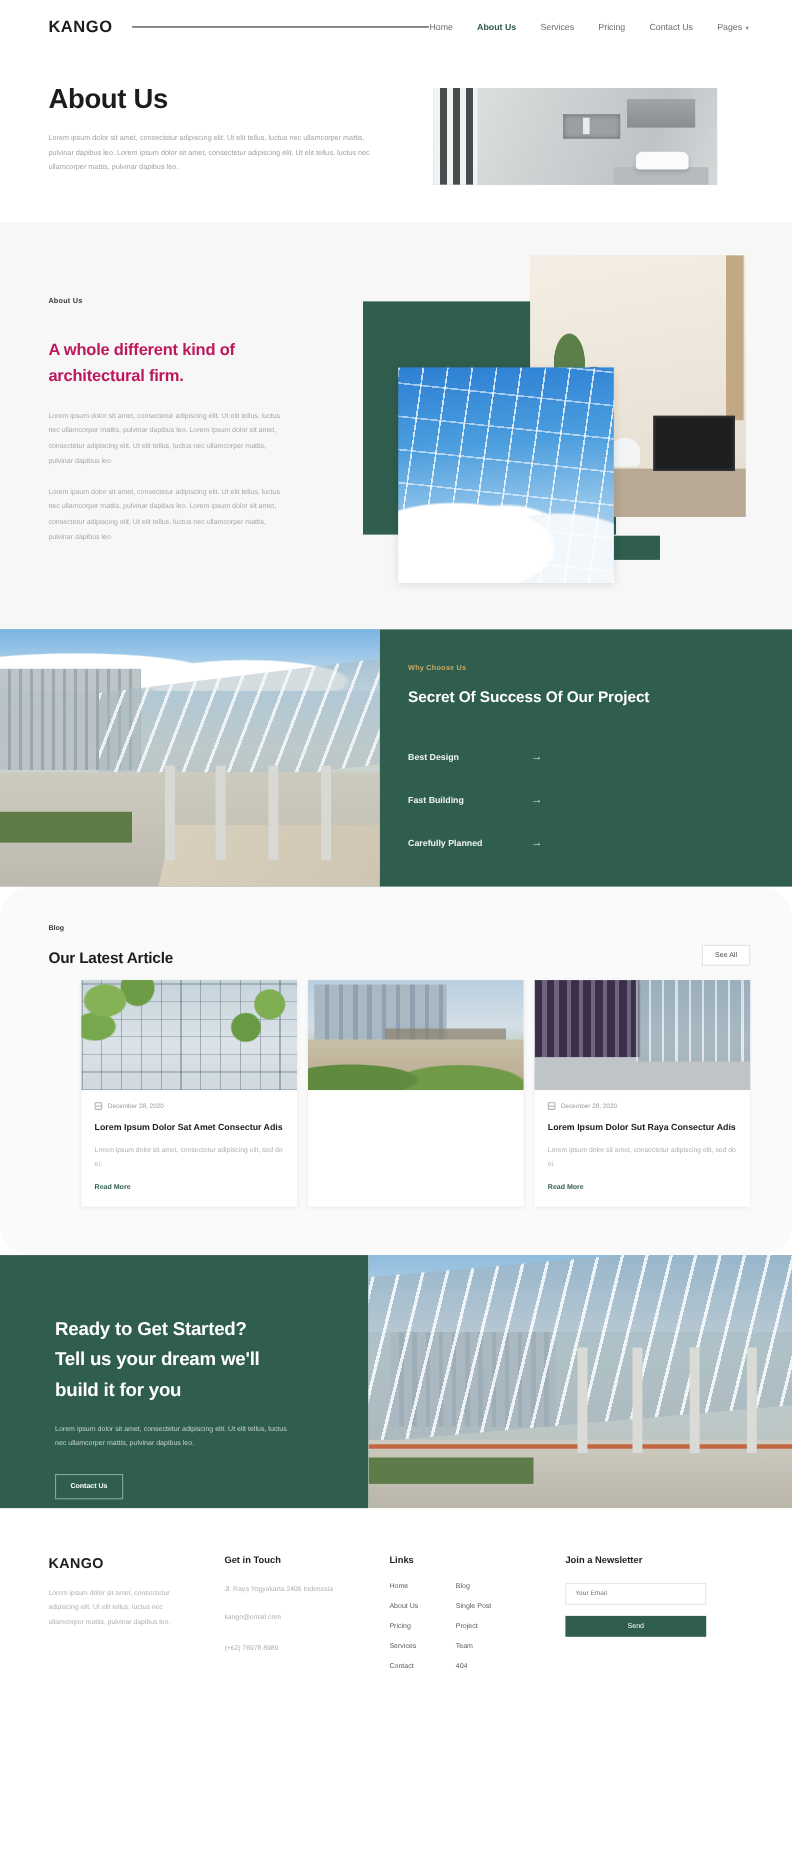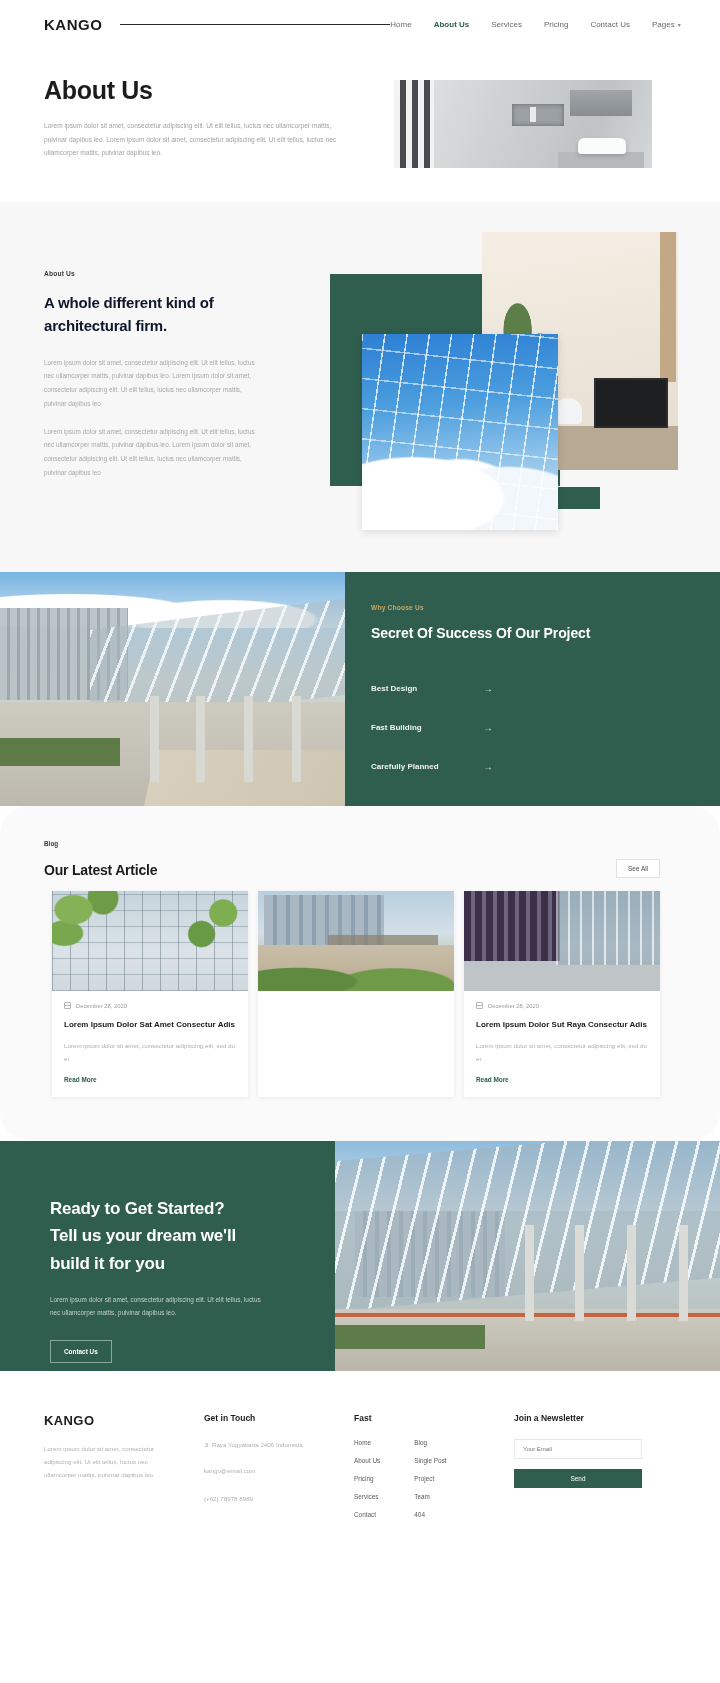--- a/index.html
+++ b/index.html
@@ -60,22 +60,22 @@
      background:linear-gradient(180deg,#9fa5a8,#878d90); }
 
   
   .about {
     background:#f7f7f7; padding:56px 44px 62px 44px;
     display:flex; gap:20px; position:relative; min-height:370px;
   }
   .about-left { width:250px; padding-top:12px; z-index:3; }
   .eyebrow { font-size:6.6px; font-weight:bold; color:#3a3a3a; letter-spacing:.2px; }
   .about-title {
-    margin-top:14px; font-size:15px; font-weight:bold; line-height:1.55;
-    color:#0f172a; letter-spacing:-.2px;
+    margin-top:30px; font-size:15px; font-weight:bold; line-height:1.55;
+    color:#be185d; letter-spacing:-.2px;
   }
   .about-p { margin-top:18px; font-size:6.4px; line-height:2.15; color:#a8a8a8; max-width:218px; }
   .about-p + .about-p { margin-top:14px; }
 
   .about-art { position:absolute; right:0; top:30px; width:390px; height:300px; }
   .art-green { position:absolute; left:0; top:42px; width:230px; height:212px; background:#2f5d4e; }
   .art-room {
     position:absolute; right:42px; top:0; width:196px; height:238px; overflow:hidden;
     background:linear-gradient(180deg,#f2ebe0 0%,#e7ded2 48%,#cfd2cc 100%);
   }
@@ -134,21 +134,21 @@
   .why-eyebrow { font-size:6.6px; font-weight:bold; color:#c9a961; letter-spacing:.2px; }
   .why-title { margin-top:14px; font-size:14px; font-weight:bold; color:#fff; letter-spacing:-.1px; }
   .why-list { margin-top:28px; }
   .why-row {
     display:flex; align-items:center; height:39px; cursor:pointer;
   }
   .why-row-label { font-size:8px; font-weight:bold; color:#eef2f0; width:112px; }
   .why-arrow { font-size:10px; color:#dfe6e3; }
 
   
-  .blog { background:#fafafa; padding:34px 60px 44px 44px;border-radius:29px; }
+  .blog { background:#fafafa; padding:34px 38px 44px 44px;border-radius:29px; }
   .blog-eyebrow { font-size:6.4px; font-weight:bold; color:#3a3a3a; }
   .blog-head { display:flex; align-items:flex-end; margin-top:12px; }
   .blog-title { font-size:14px; font-weight:bold; color:#1c1c1c; letter-spacing:-.2px; }
   .see-all {
     margin-left:auto; font-size:6.4px; color:#4a4a4a; background:#fff;
     border:1px solid #e2e2e2; padding:5px 11px; cursor:pointer; white-space:nowrap;
   }
   .cards { display:flex; gap:10px; margin-top:13px;justify-content:flex-end; }
   .card { width:196px; background:#fff; box-shadow:0 1px 4px rgba(0,0,0,.07); }
   .card-img { height:100px; position:relative; overflow:hidden; }
@@ -401,21 +401,21 @@
     </div>
 
     <div class="f-col-2">
       <div class="f-head">Get in Touch</div>
       <div class="f-touch-line">Jl. Raya Yogyakarta 2406 Indonesia</div>
       <div class="f-touch-line gap">kango@email.com</div>
       <div class="f-touch-line">(+62) 78978 8989</div>
     </div>
 
     <div class="f-col-3">
-      <div class="f-head">Fast</div>
+      <div class="f-head">Links</div>
       <div class="f-links">
         <div>
           <div class="f-link">Home</div>
           <div class="f-link">About Us</div>
           <div class="f-link">Pricing</div>
           <div class="f-link">Services</div>
           <div class="f-link">Contact</div>
         </div>
         <div>
           <div class="f-link">Blog</div>

